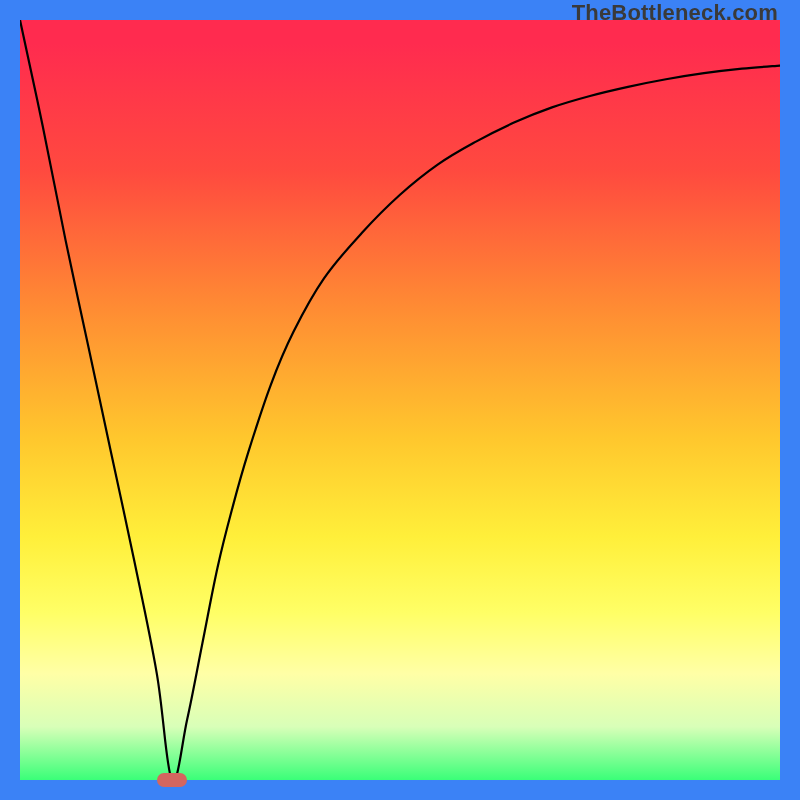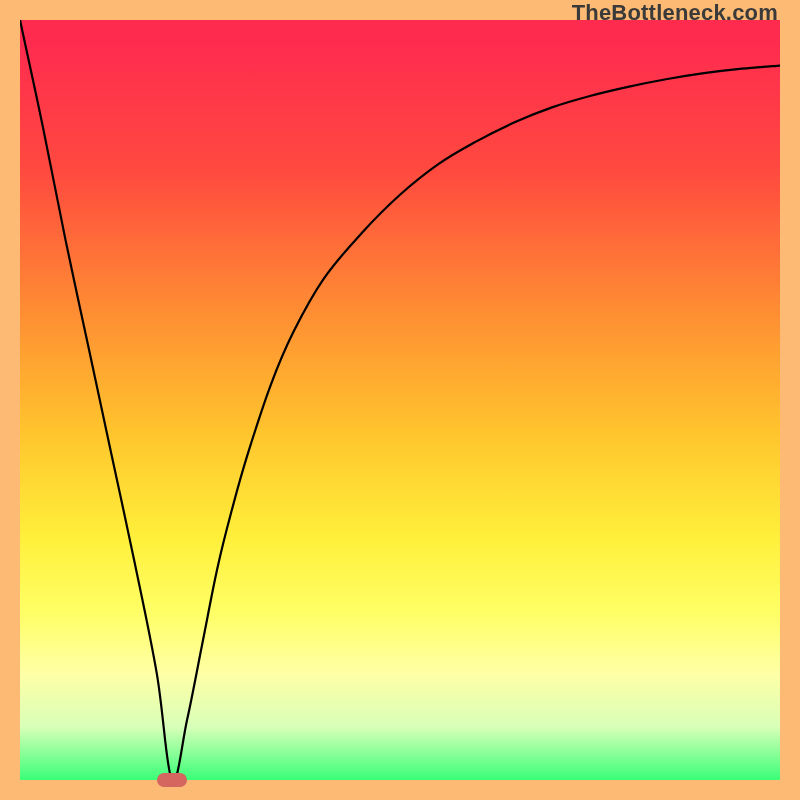--- a/index.html
+++ b/index.html
@@ -7,21 +7,21 @@
     padding: 0;
     width: 800px;
     height: 800px;
     background: #000;
     overflow: hidden;
   }
   .frame {
     position: relative;
     width: 800px;
     height: 800px;
-    background: #fdba74;
+    background: #3b82f6;
   }
   .plot-area {
     position: absolute;
     left: 20px;
     top: 20px;
     width: 760px;
     height: 760px;
     background: linear-gradient(to bottom,
       #ff2b4f 0%,
       #ff2b4f 3%,

